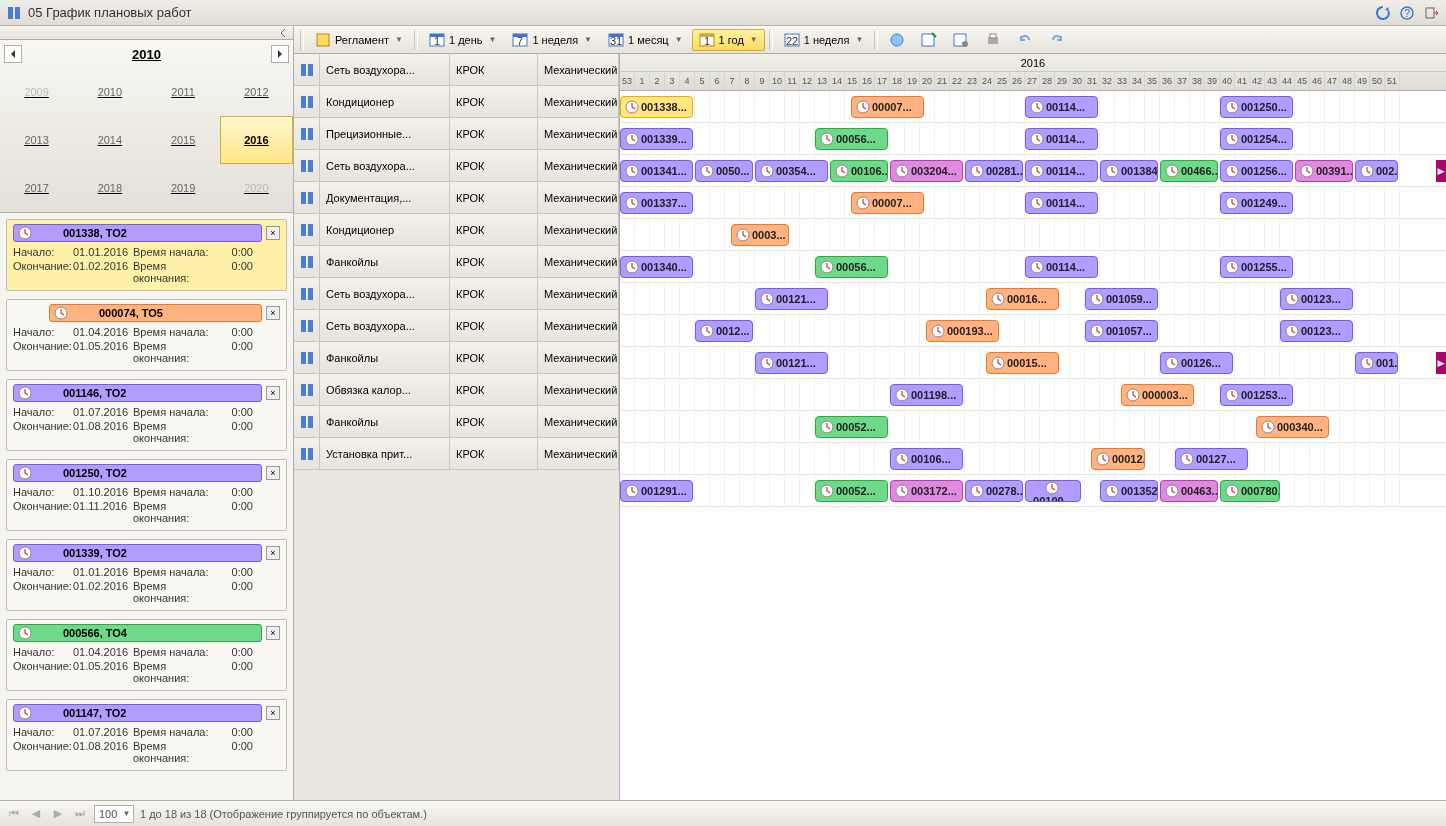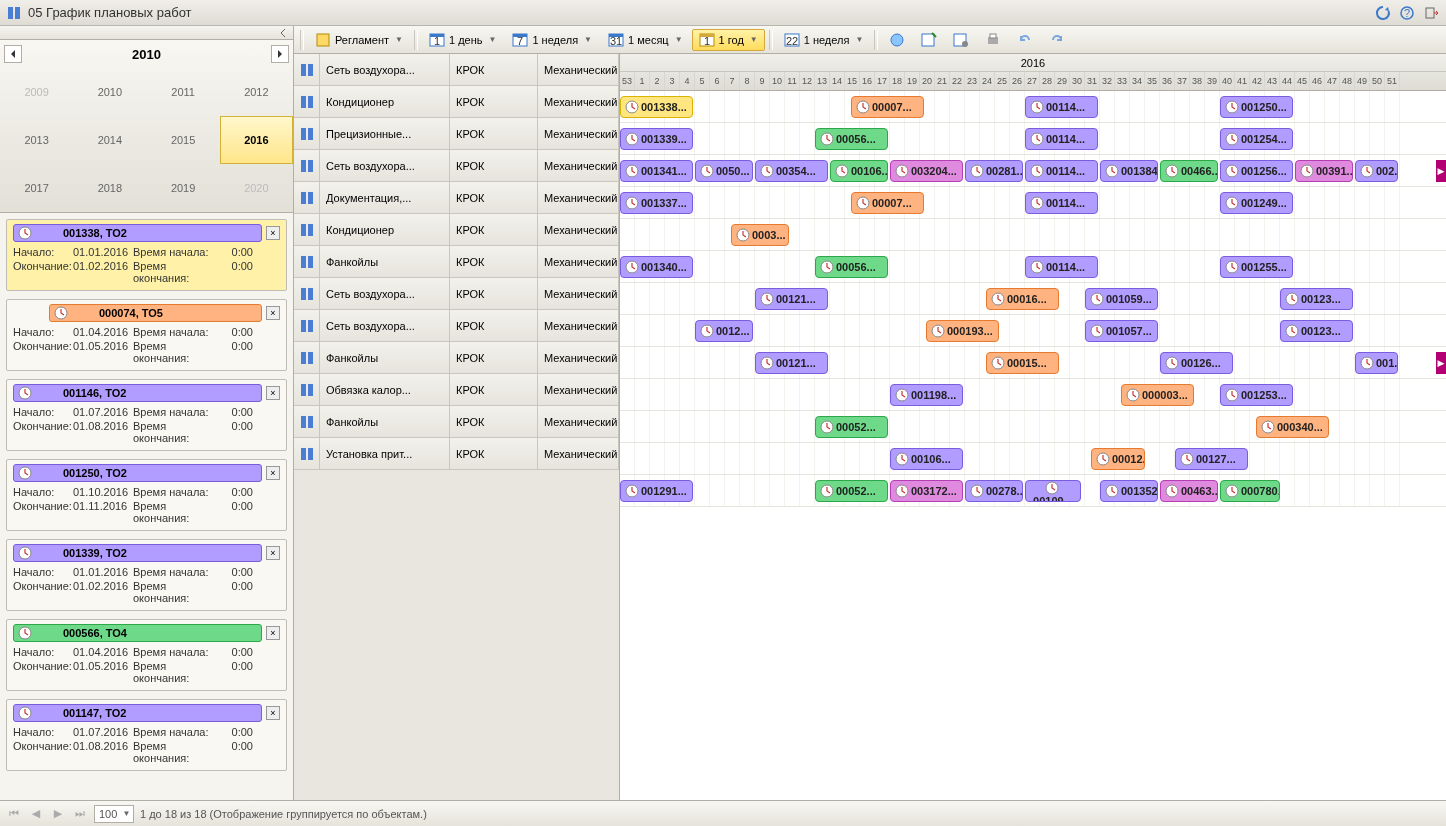--- a/index.html
+++ b/index.html
@@ -5,21 +5,21 @@
 * { box-sizing: border-box; margin: 0; padding: 0; font-family: Tahoma, Arial, sans-serif; font-size: 11px; }
 body { background: #d6d4cd; overflow: hidden; }
 .app { width: 1446px; height: 826px; display: flex; flex-direction: column; background: #d6d4cd; }
 .titlebar { height: 26px; display: flex; align-items: center; background: linear-gradient(#f0eee8,#dedcd4); border-bottom: 1px solid #b8b6ae; padding: 0 6px; }
 .titlebar .app-icon { width: 16px; height: 16px; margin-right: 6px; display: inline-flex; align-items: center; justify-content: center; }
 .titlebar .title { font-size: 13px; color: #333; flex: 1; }
 .titlebar .tb-btn { width: 18px; height: 18px; margin-left: 6px; display: inline-flex; align-items: center; justify-content: center; cursor: pointer; }
 .body { flex: 1; display: flex; min-height: 0; }
 .leftpane { width: 294px; display: flex; flex-direction: column; border-right: 1px solid #b0aea6; background: #d6d4cd; }
 .left-collapse { height: 14px; background: linear-gradient(#f6f5f0,#e5e3da); border-bottom: 1px solid #b0aea6; display: flex; justify-content: flex-end; align-items: center; padding-right: 6px; cursor: pointer; }
-.yearwidget { background: linear-gradient(#f8f7f2,#e2e0d7); border-bottom: 1px solid #b0aea6; }
+.yearwidget { background: linear-gradient(#f8f7f2,#e2e0d7); border-bottom: 1px solid #b0aea6; text-decoration: underline; }
 .yearnav { height: 28px; display: flex; align-items: center; justify-content: space-between; padding: 0 4px; }
 .yearnav .navbtn { width: 18px; height: 18px; border: 1px solid #b0aea6; background: #fff; display: flex; align-items: center; justify-content: center; cursor: pointer; }
 .yearnav .yearlabel { font-weight: bold; font-size: 13px; }
 .yeargrid { display: grid; grid-template-columns: repeat(4,1fr); }
 .yearcell { height: 48px; display: flex; align-items: center; justify-content: center; color: #666; cursor: pointer; border: 1px solid transparent; }
 .yearcell.selected { background: linear-gradient(#fff7cc,#ffe68a); border: 1px solid #d4b23a; color: #000; font-weight: bold; }
 .yearcell.dim { color: #bbb; }
 .tasklist { flex: 1; overflow-y: auto; padding: 2px; background: #f5f4ee; }
 .taskcard { border: 1px solid #c0bdb4; border-radius: 2px; margin: 4px 4px 8px 4px; padding: 4px 6px 6px 6px; background: #f9f8f3; position: relative; }
 .taskcard.selected { background: #fff2a8; }

